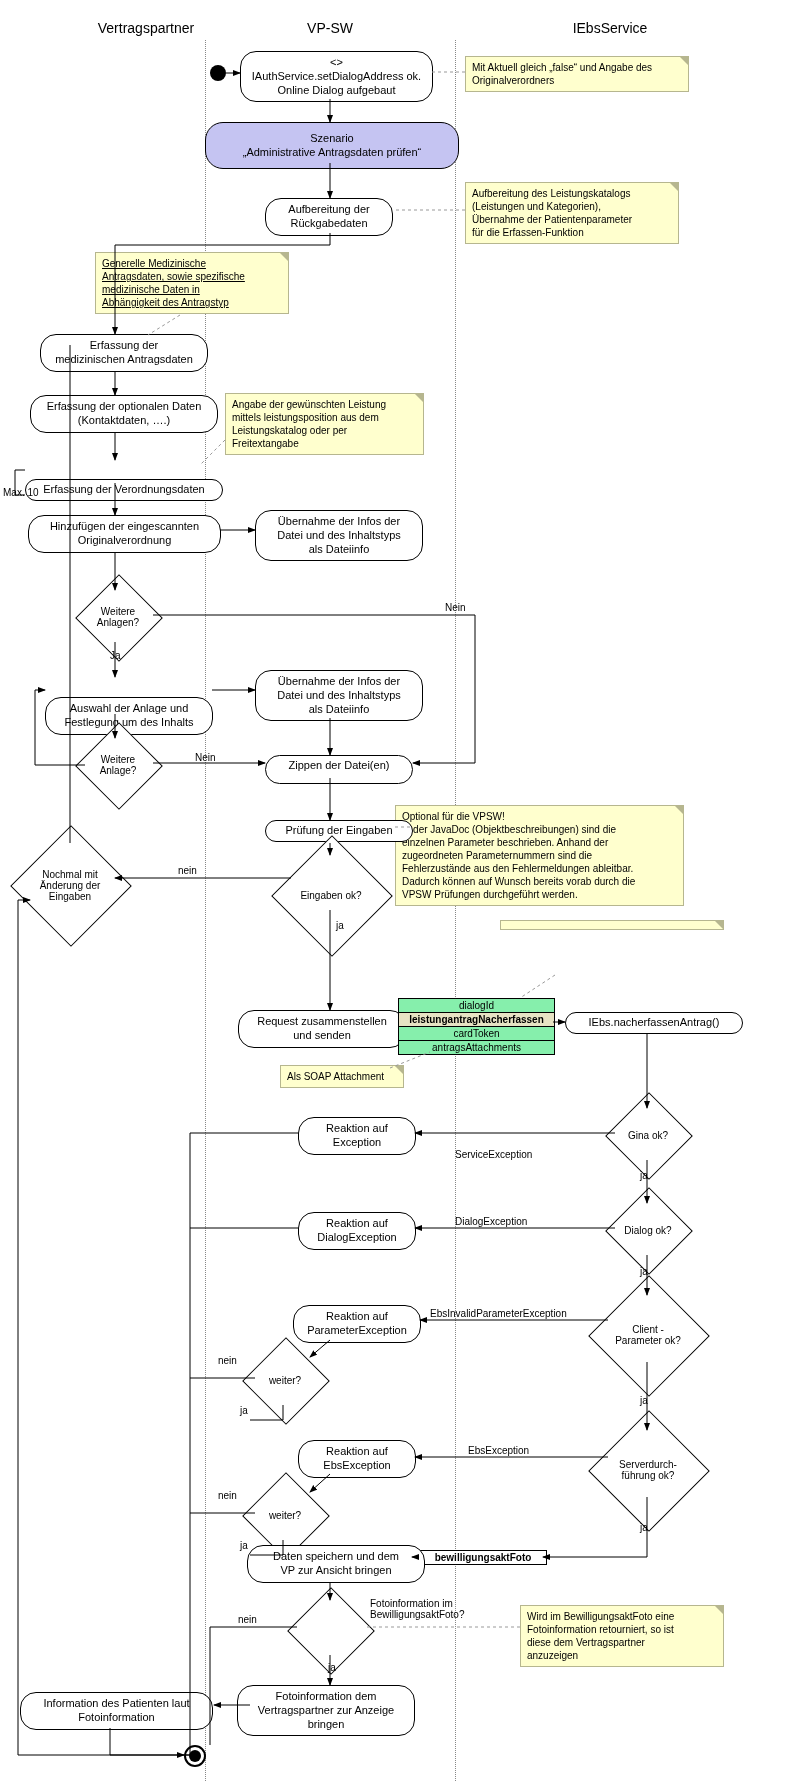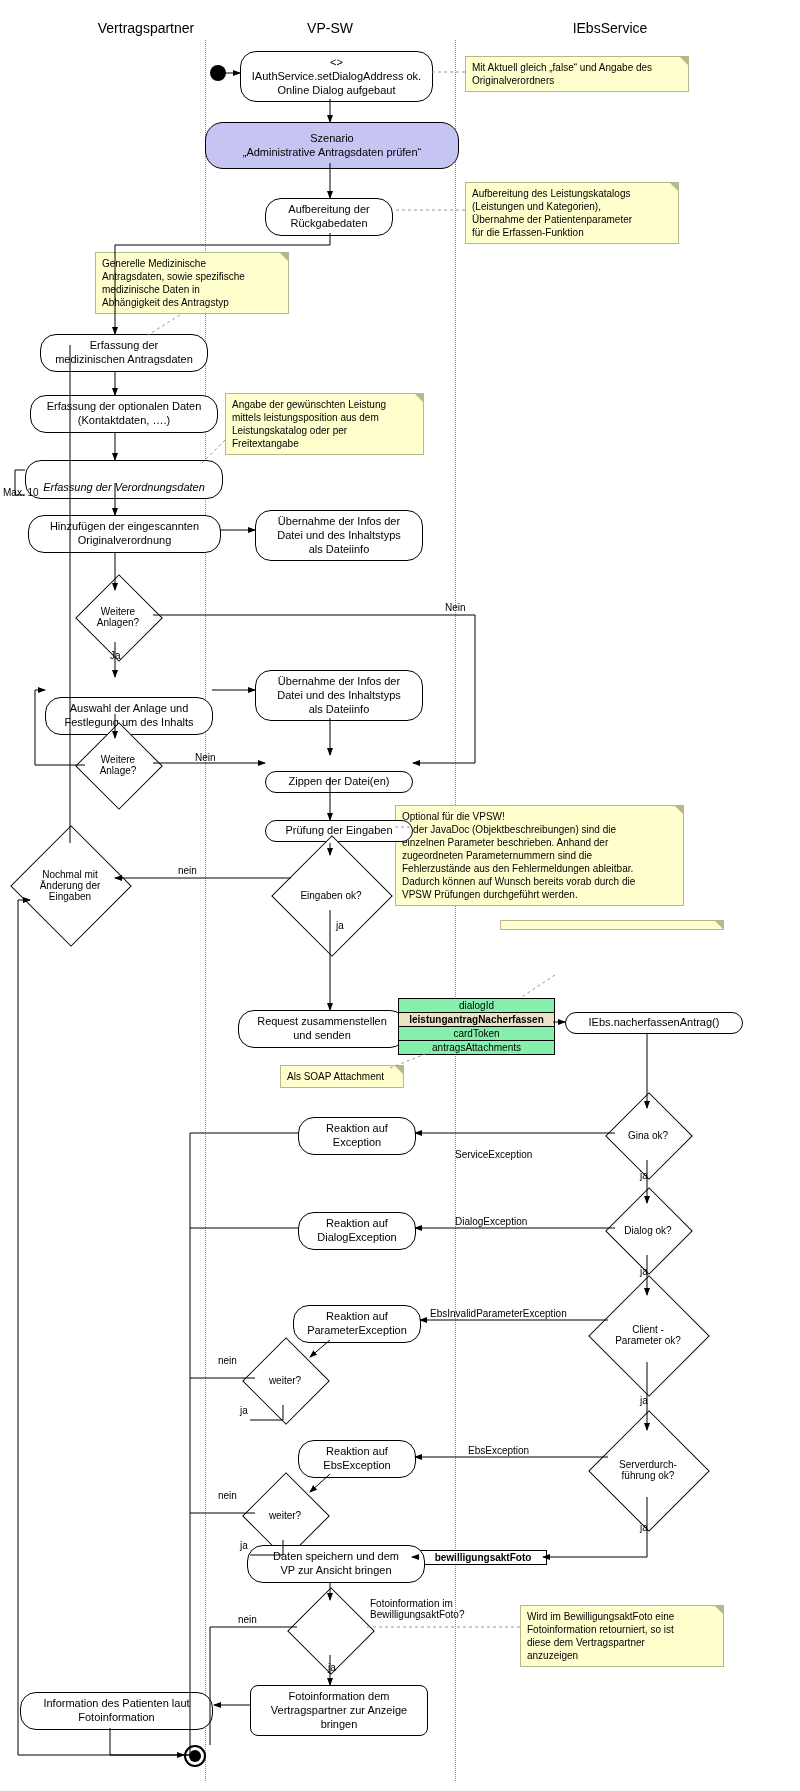--- a/index.html
+++ b/index.html
@@ -138,34 +138,34 @@
     <span>Online Dialog aufgebaut</span>
   </div>
 
   <div class="scenario" style="left:205px;top:122px;width:228px;">
     <span>Szenario</span><br>
     <span>„Administrative Antragsdaten prüfen“</span>
   </div>
 
   <div class="note tl" style="left:465px;top:56px;width:210px;"><span>Mit Aktuell gleich „false“ und Angabe des<br>Originalverordners</span><div class="note-fold"></div></div>
   <div class="note tl" style="left:465px;top:182px;width:200px;"><span>Aufbereitung des Leistungskatalogs<br>(Leistungen und Kategorien),<br>Übernahme der Patientenparameter<br>für die Erfassen-Funktion</span><div class="note-fold"></div></div>
-  <div class="note tl" style="left:95px;top:252px;width:180px;"><span>Generelle Medizinische<br>Antragsdaten, sowie spezifische<br>medizinische Daten in<br>Abhängigkeit des Antragstyp</span><div class="note-fold"></div></div>
+  <div class="note tl" style="left:95px;top:252px;width:180px;text-decoration:underline;"><span>Generelle Medizinische<br>Antragsdaten, sowie spezifische<br>medizinische Daten in<br>Abhängigkeit des Antragstyp</span><div class="note-fold"></div></div>
   <div class="note tl" style="left:225px;top:393px;width:185px;"><span>Angabe der gewünschten Leistung<br>mittels leistungsposition aus dem<br>Leistungskatalog oder per<br>Freitextangabe</span><div class="note-fold"></div></div>
   <div class="note tl" style="left:395px;top:805px;width:275px;"><span>Optional für die VPSW!<br>In der JavaDoc (Objektbeschreibungen) sind die<br>einzelnen Parameter beschrieben. Anhand der<br>zugeordneten Parameternummern sind die<br>Fehlerzustände aus den Fehlermeldungen ableitbar.<br>Dadurch können auf Wunsch bereits vorab durch die<br>VPSW Prüfungen durchgeführt werden.</span><div class="note-fold"></div></div>
   <div class="note tl" style="left:500px;top:920px;width:210px;"><div class="note-fold"></div></div>
   <div class="note tl" style="left:280px;top:1065px;width:110px;"><span>Als SOAP Attachment</span><div class="note-fold"></div></div>
   <div class="note tl" style="left:520px;top:1605px;width:190px;"><span>Wird im BewilligungsaktFoto eine<br>Fotoinformation retourniert, so ist<br>diese dem Vertragspartner<br>anzuzeigen</span><div class="note-fold"></div></div>
 
   <div class="activity" style="left:265px;top:198px;width:110px;"><span>Aufbereitung der<br>Rückgabedaten</span></div>
 
   <div class="activity" style="left:40px;top:334px;width:150px;"><span>Erfassung der<br>medizinischen Antragsdaten</span></div>
 
   <div class="activity" style="left:30px;top:395px;width:170px;"><span>Erfassung der optionalen Daten<br>(Kontaktdaten, ….)</span></div>
 
-  <div class="activity" style="left:25px;top:460px;width:180px;padding-top:20px;padding-bottom:3px;font-style:italic;"><span>Erfassung der Verordnungsdaten</span></div>
+  <div class="activity" style="left:25px;top:479px;width:180px;padding-top:3px;padding-bottom:3px;"><span>Erfassung der Verordnungsdaten</span></div>
   <div class="edge-label" style="left:3px;top:487px;">Max. 10</div>
 
   <div class="activity" style="left:28px;top:515px;width:175px;"><span>Hinzufügen der eingescannten<br>Originalverordnung</span></div>
   <div class="activity" style="left:255px;top:510px;width:150px;"><span>Übernahme der Infos der<br>Datei und des Inhaltstyps<br>als Dateiinfo</span></div>
 
   <div class="diamond" style="left:83px;top:592px;">
     <div class="shape"></div>
       <div class="lbl">Weitere<br>Anlagen?</div>
   </div>
   <div class="edge-label" style="left:110px;top:650px;">Ja</div>
@@ -173,21 +173,21 @@
 
   <div class="activity" style="left:45px;top:677px;width:150px;margin-top:20px;"><span>Auswahl der Anlage und<br>Festlegung um des Inhalts</span></div>
   <div class="activity" style="left:255px;top:670px;width:150px;"><span>Übernahme der Infos der<br>Datei und des Inhaltstyps<br>als Dateiinfo</span></div>
 
   <div class="diamond" style="left:83px;top:740px;">
     <div class="shape"></div>
       <div class="lbl">Weitere<br>Anlage?</div>
   </div>
   <div class="edge-label" style="left:195px;top:752px;">Nein</div>
 
-  <div class="activity" style="left:265px;top:755px;width:130px;padding-top:3px;padding-bottom:3px;margin-top:16px;"><span>Zippen der Datei(en)</span></div>
+  <div class="activity" style="left:265px;top:755px;width:130px;padding-top:3px;padding-bottom:10px;"><span>Zippen der Datei(en)</span></div>
 
   <div class="activity" style="left:265px;top:820px;width:130px;padding-top:3px;padding-bottom:3px;"><span>Prüfung der Eingaben</span></div>
 
   <div class="diamond big" style="left:296px;top:870px;">
     <div class="shape"></div>
       <div class="lbl">Eingaben ok?</div>
   </div>
   <div class="edge-label" style="left:178px;top:865px;">nein</div>
   <div class="edge-label" style="left:336px;top:920px;">ja</div>
 
@@ -256,21 +256,21 @@
   <div class="activity" style="left:247px;top:1545px;width:160px;"><span>Daten speichern und dem<br>VP zur Ansicht bringen</span></div>
 
   <div class="diamond" style="left:295px;top:1605px;">
       <div class="shape"></div>
       <div class="lbl"></div>
     </div>
   <div class="edge-label" style="left:370px;top:1598px;width:120px;">Fotoinformation im<br>BewilligungsaktFoto?</div>
   <div class="edge-label" style="left:328px;top:1662px;">ja</div>
   <div class="edge-label" style="left:238px;top:1614px;">nein</div>
 
-  <div class="activity" style="left:250px;top:1685px;width:160px;border-radius:8px;"><span>Fotoinformation dem<br>Vertragspartner zur Anzeige<br>bringen</span></div>
+  <div class="activity" style="left:237px;top:1685px;width:160px;"><span>Fotoinformation dem<br>Vertragspartner zur Anzeige<br>bringen</span></div>
   <div class="activity" style="left:20px;top:1692px;width:175px;"><span>Information des Patienten laut<br>Fotoinformation</span></div>
 
   <div class="end-dot" style="left:184px;top:1745px;"></div>
 
   <svg class="arrows">
     <defs>
       <marker id="ah" markerWidth="8" markerHeight="8" refX="7" refY="3" orient="auto">
         <path d="M0,0 L8,3 L0,6 Z" class="ah"></path>
       </marker>
     </defs>

